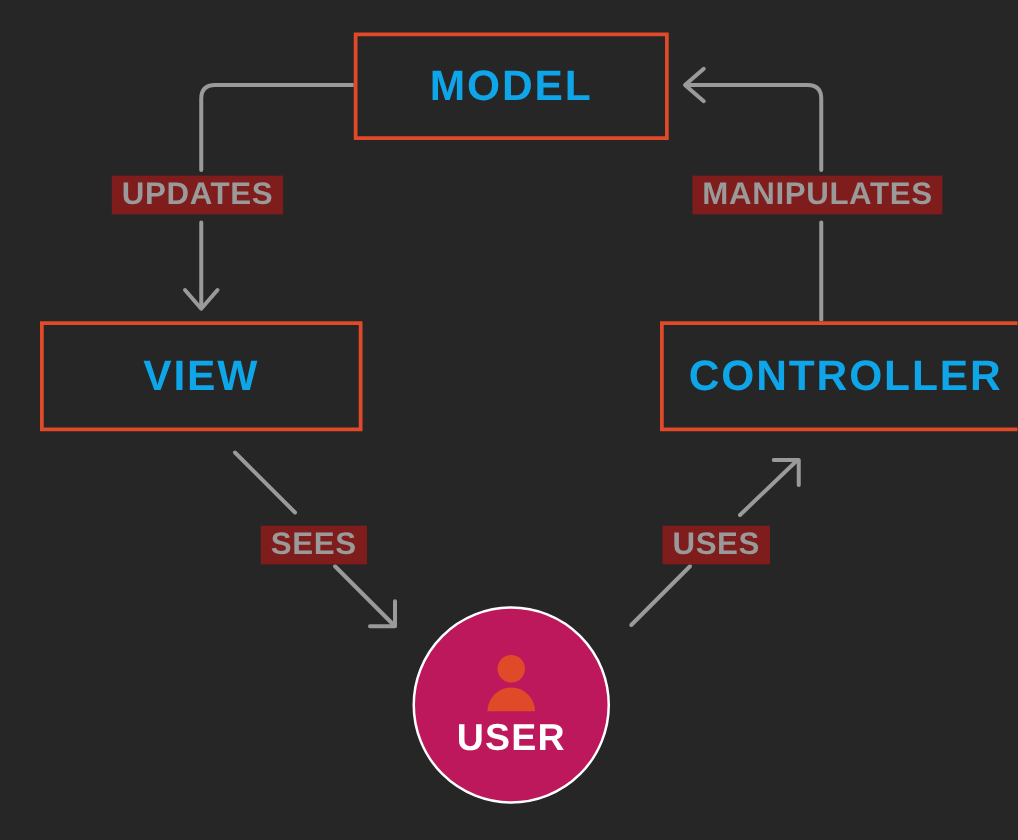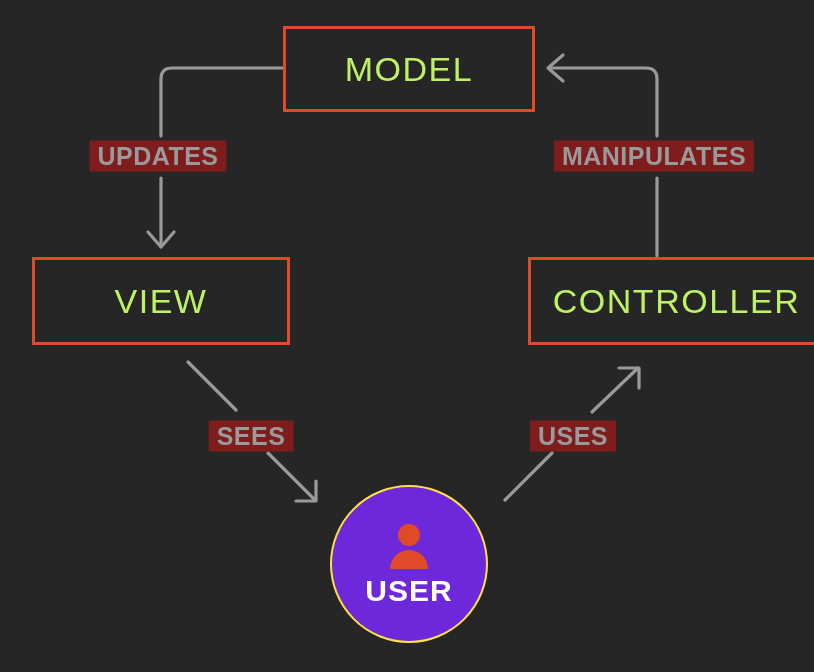--- a/index.html
+++ b/index.html
@@ -32,43 +32,43 @@
   .node-box {
     position: absolute;
     box-sizing: border-box;
     border: 3px solid #E04A28;
     background: #262626;
     display: flex;
     align-items: center;
     justify-content: center;
   }
   .node-box .node-label {
-    color: #bef264;
-    font-weight: normal;
+    color: #0ea5e9;
+    font-weight: bold;
     font-size: 34px;
     letter-spacing: 1.5px;
     line-height: 1;
     white-space: nowrap;
   }
 
   #box-model    { left: 283px; top: 26px;  width: 252px; height: 86px; }
   #box-view     { left: 32px;  top: 257px; width: 258px; height: 88px; }
   #box-controller { left: 528px; top: 257px; width: 297px; height: 88px; }
 
   
   #user-node {
     position: absolute;
     left: 330px;
     top: 485px;
     width: 158px;
     height: 158px;
     box-sizing: border-box;
-    border: 2px solid #fde047;
+    border: 2px solid #ffffff;
     border-radius: 50%;
-    background: #6d28d9;
+    background: #be185d;
     display: flex;
     flex-direction: column;
     align-items: center;
     justify-content: center;
   }
   #user-node .person-icon {
     position: relative;
     width: 48px;
     height: 48px;
     margin-bottom: 6px;

